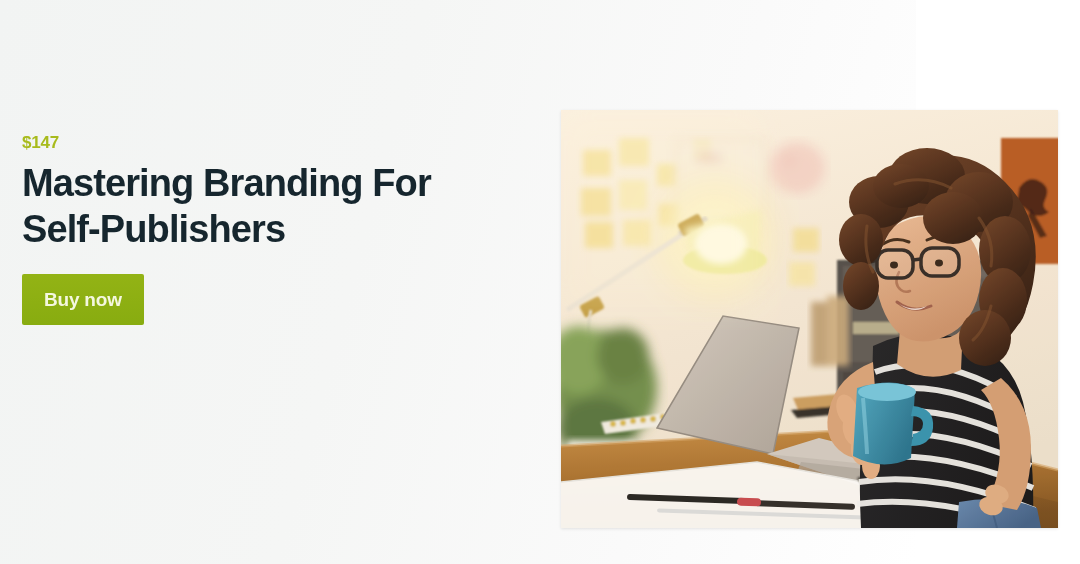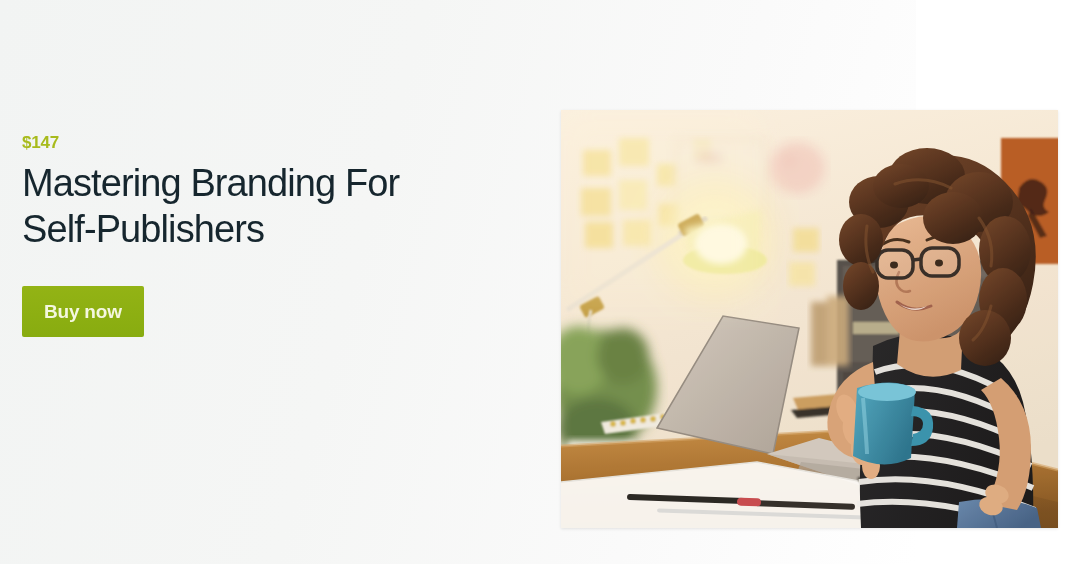--- a/index.html
+++ b/index.html
@@ -32,40 +32,40 @@
     font-size: 17px;
     font-weight: bold;
     letter-spacing: -0.2px;
     color: #a8bb1c;
     line-height: 22px;
     margin-bottom: 6px;
   }
 
   #course-title {
     font-size: 38px;
-    font-weight: normal;
+    font-weight: bold;
     line-height: 46px;
     letter-spacing: -0.9px;
     color: #16262e;
     max-width: 460px;
   }
 
   #course-subtitle {
     margin-top: 22px;
     font-size: 29px;
     font-weight: 300;
     line-height: 57px;
     letter-spacing: -0.2px;
     color: #1d2b32;
     max-width: 430px;
   }
 
   #buy-now-button {
     display: inline-block;
-    margin-top: 34px;
+    margin-top: 22px;
     padding: 0 22px;
     height: 51px;
     line-height: 51px;
     background: #8fb114;
     background: linear-gradient(180deg, #93b315 0%, #88ac10 100%);
     color: #f4f7df;
     font-size: 19px;
     font-weight: bold;
     letter-spacing: -0.2px;
     border: none;

